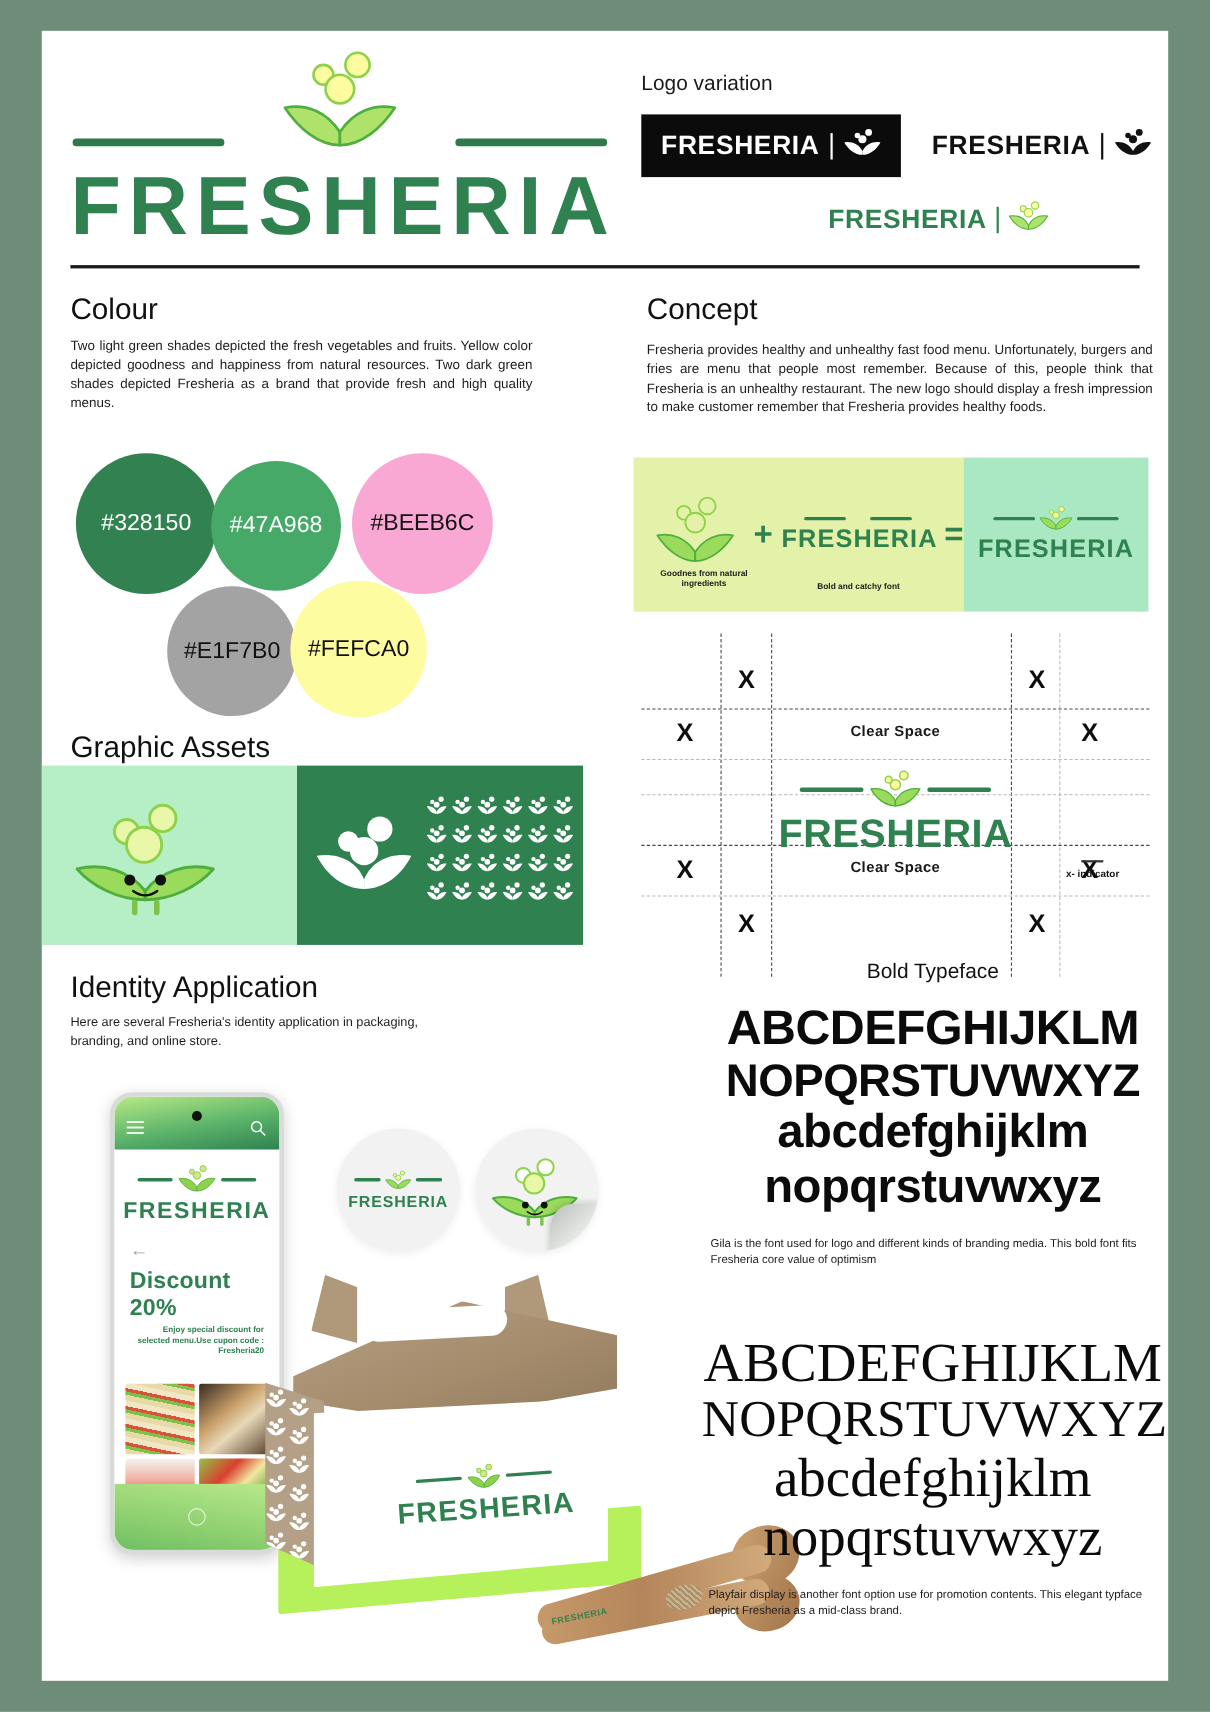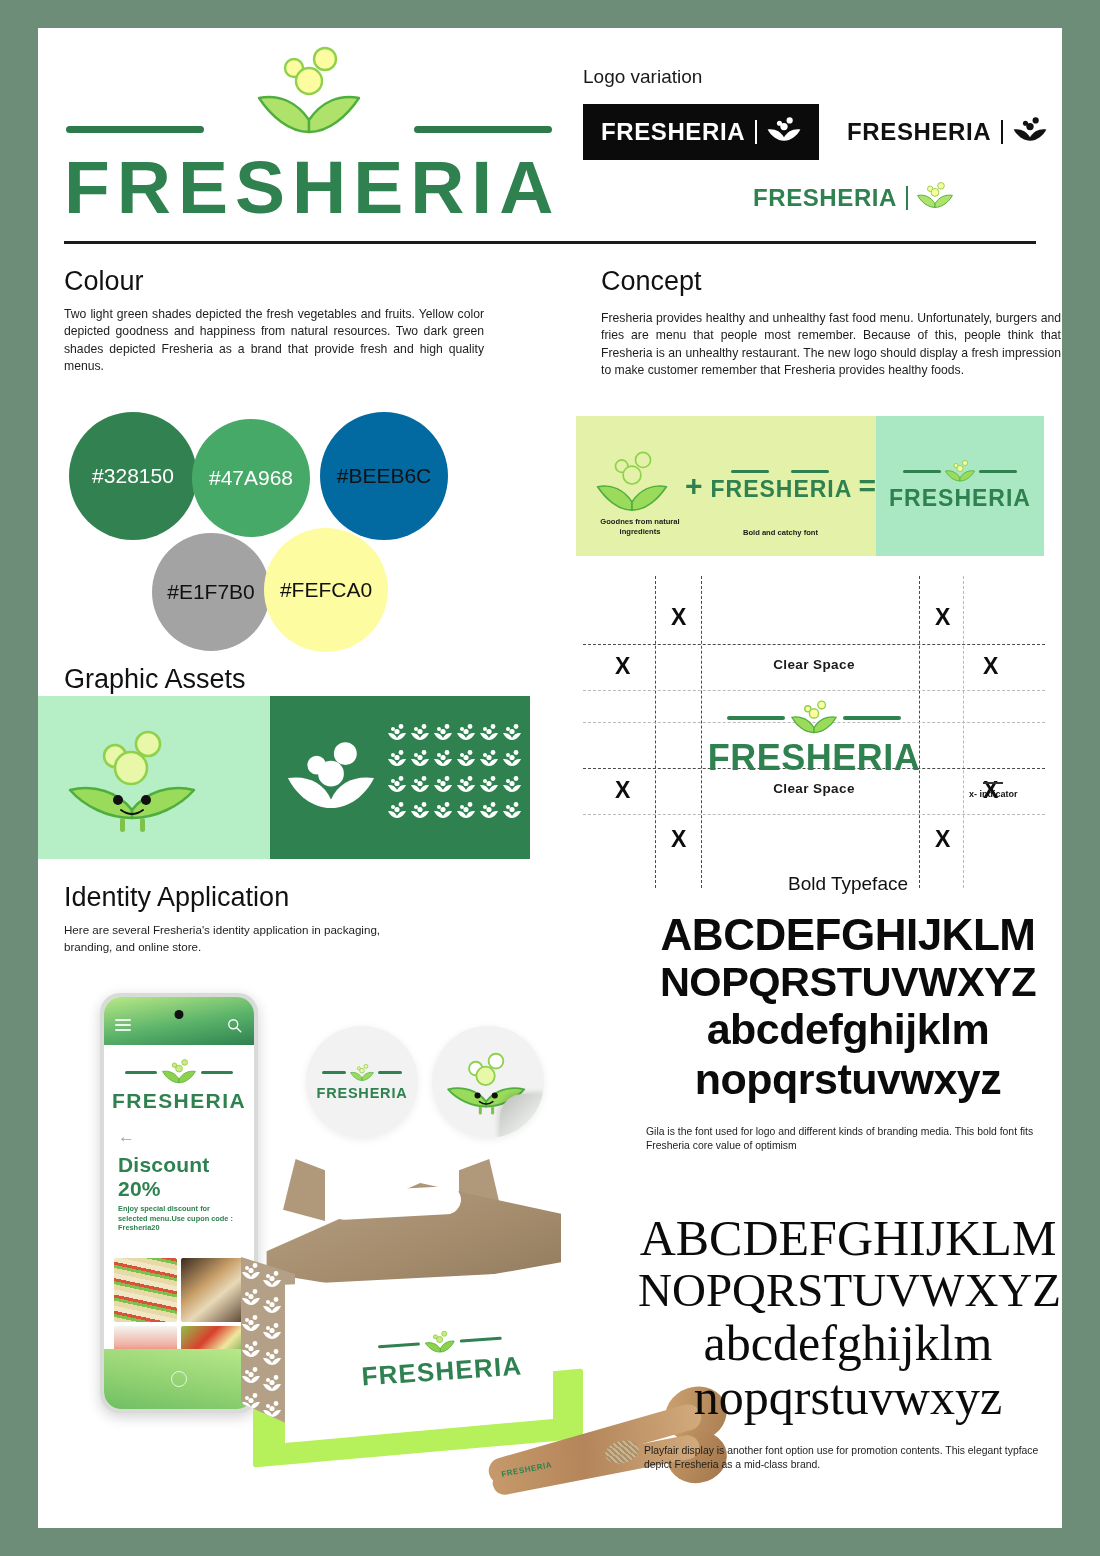--- a/index.html
+++ b/index.html
@@ -83,21 +83,21 @@
               width: 9px; height: 9px; background: #111; border-radius: 50%; }
   .ph-burger { position: absolute; left: 11px; top: 22px; width: 16px; height: 11px; }
   .ph-burger i { display: block; height: 2px; background: rgba(255,255,255,.85); margin-bottom: 3px; border-radius: 1px; }
   .ph-search { position: absolute; right: 12px; top: 21px; }
   .ph-logo { text-align: center; padding-top: 14px; }
   .ph-logo-row { display: flex; align-items: center; justify-content: center; gap: 5px; }
   .ph-rule { width: 32px; height: 3px; background: #2f8150; border-radius: 2px; }
   .ph-word { font-size: 21px; font-weight: 700; color: #2f8150; letter-spacing: 1.4px; margin-top: 4px; }
   .ph-back { margin: 14px 0 0 14px; color: #9aa39c; font-size: 17px; }
   .ph-disc { margin: 6px 0 0 14px; font-size: 21px; font-weight: 700; color: #2f8150; letter-spacing: .2px; }
-  .ph-sub { margin: 3px 14px 17px 14px; font-size: 7.4px; font-weight: 700; color: #2f8150; line-height: 1.3; }
+  .ph-sub { margin: 3px 14px 17px 14px; font-size: 7.4px; font-weight: 700; color: #2f8150; line-height: 1.3; text-align: right; }
   .ph-grid { display: grid; grid-template-columns: 1fr 1fr; gap: 4px; padding: 8px 10px 0 10px; }
   .ph-cell { height: 64px; border-radius: 2px; background-size: cover; }
   .c-sandwich { background: repeating-linear-gradient(12deg,#e8d9a8 0 5px,#7cc24a 5px 8px,#d9533c 8px 11px,#f2e7c4 11px 16px); }
   .c-wrap { background: linear-gradient(140deg,#3a2b20 0%,#caa06a 40%,#e8d9b8 60%,#5a4330 100%); }
   .c-drinks { background: linear-gradient(180deg,#f3f5f2 0%,#f0b0a2 30%,#e4503c 55%,#c8342a 80%,#f1f3f0 100%); }
   .c-salad { background: linear-gradient(135deg,#8fc24a 0%,#d93f2e 30%,#f0e7a0 50%,#5fa03a 75%,#e6e9df 100%); }
   .ph-bot { position: absolute; left: 0; bottom: 0; width: 100%; height: 60px;
             background: linear-gradient(190deg,#b9e98a 0%,#8fd071 60%,#6fbf63 100%);
             display: flex; align-items: center; justify-content: center; }
   .ph-power { width: 16px; height: 16px; border: 1.6px solid rgba(255,255,255,.75); border-radius: 50%; }
@@ -154,21 +154,21 @@
   .bowlB { position: absolute; left: 434px; top: 278px; width: 60px; height: 52px;
            border-radius: 50%; background: linear-gradient(120deg,#c79a69,#a0744a);
            transform: rotate(-10deg); }
   .spoon-label { position: absolute; left: 268px; top: 312px; transform: rotate(-11deg);
                  font-size: 8px; font-weight: 700; color: #2f8150; letter-spacing: .6px; }
   .twine { position: absolute; left: 372px; top: 288px; width: 34px; height: 22px;
            border-radius: 50%; background: repeating-linear-gradient(55deg,#cbb38e 0 2px,#a8906c 2px 4px);
            transform: rotate(-14deg); }
 
   
-  .concept { position: absolute; left: 563px; top: 238px; width: 460px; }
+  .concept { position: absolute; left: 550px; top: 238px; width: 460px; }
 
   .cformula { position: absolute; left: 538px; top: 388px; width: 468px; height: 140px; display: flex; }
   .cf-left { width: 300px; background: #e4f1a8; position: relative; display: flex;
              align-items: center; padding-left: 12px; gap: 8px; }
   .cf-right { width: 168px; background: #a9e8c3; position: relative;
               display: flex; align-items: center; justify-content: center; overflow: hidden; }
   .cf-cap { position: absolute; font-size: 7.6px; font-weight: 700; color: #1b1b1b;
             text-align: center; line-height: 1.3; }
   .cf-op { font-size: 30px; font-weight: 700; color: #2f8150; }
   .cf-word { font-size: 23px; font-weight: 700; color: #2f8150; letter-spacing: 1px; }
@@ -273,21 +273,21 @@
     <p class="p-body" style="margin-top:9px;">Two light green shades depicted the fresh vegetables and fruits. Yellow color depicted goodness and happiness from natural resources. Two dark green shades depicted Fresheria as a brand that provide fresh and high quality menus.</p>
   </div>
 
   <div class="swatches">
     <div class="sw s0" style="background: rgb(50, 129, 80); color: rgb(255, 255, 255);">
       <span>#328150</span>
     </div>
     <div class="sw s1" style="background: rgb(71, 169, 104); color: rgb(255, 255, 255);">
       <span>#47A968</span>
     </div>
-    <div class="sw s2" style="background: #0369a1; color: rgb(17, 17, 17);">
+    <div class="sw s2" style="background: #f9a8d4; color: rgb(17, 17, 17);">
       <span>#BEEB6C</span>
     </div>
     <div class="sw s3" style="background: #a3a3a3; color: rgb(17, 17, 17);">
       <span>#E1F7B0</span>
     </div>
     <div class="sw s4" style="background: rgb(254, 252, 160); color: rgb(17, 17, 17);">
       <span>#FEFCA0</span>
     </div>
   </div>
 

